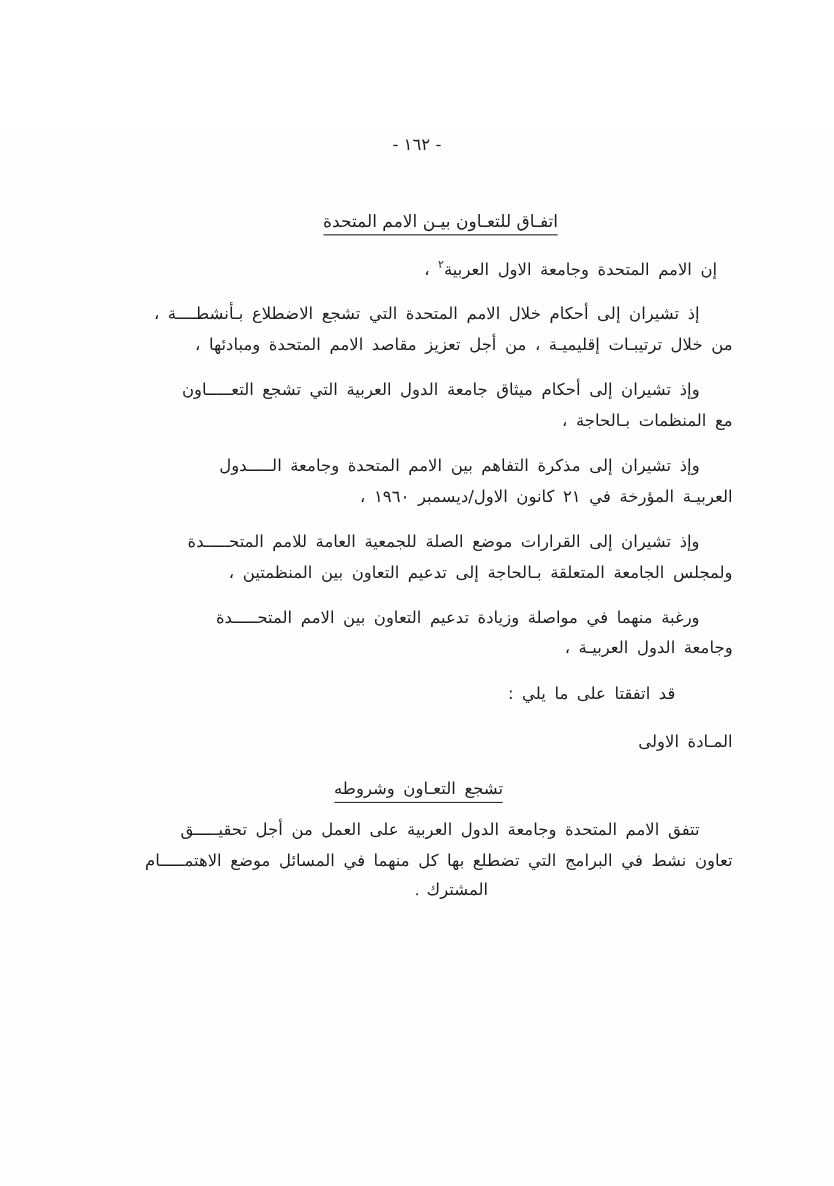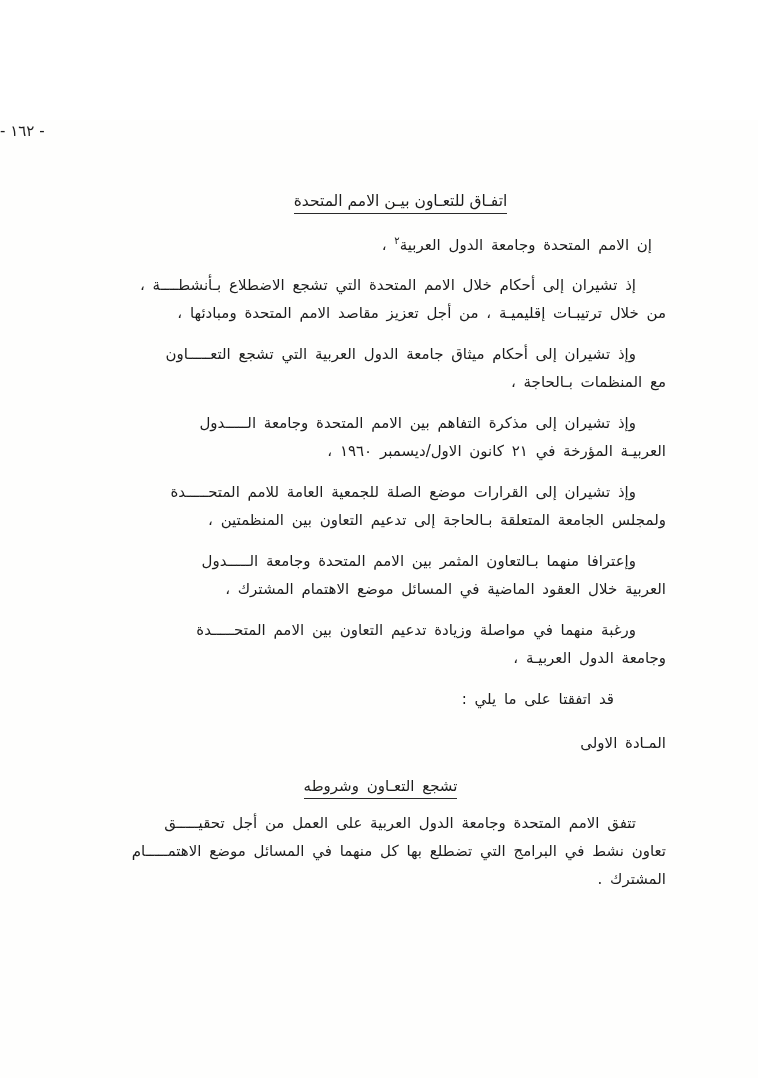--- a/index.html
+++ b/index.html
@@ -16,21 +16,21 @@
     -webkit-font-smoothing: antialiased;
   }
   .page {
     position: relative;
     width: 758px;
     height: 1078px;
     background: #fefefd;
   }
   .page-number {
     margin-top: 120px;
-    text-align: left;
+    text-align: center;
     font-size: 15px;
     letter-spacing: 2px;
     line-height: 22px;
     direction: rtl;
   }
   .title-block {
     margin-top: 44px;
     text-align: center;
     direction: rtl;
   }
@@ -91,41 +91,42 @@
     text-align: center;
     line-height: 28px;
     font-size: 15px;
     direction: rtl;
     word-spacing: 3px;
   }
   .body-para {
     margin-top: 9px !important;
   }
   .last-line-left {
-    text-align: right;
+    text-align: center;
     padding-left: 60px;
+    font-family: Liberation Serif, serif;
   }
 </style>
 </head>
 <body>
 
 <div class="page">
 
   <div class="page-number">- ١٦٢ -</div>
 
   <div class="title-block">
     <div class="title-line">
       <span class="underlined">اتفـاق للتعـاون بيـن الامم المتحدة</span>
     </div>
   </div>
 
   <div class="content">
 
     <p class="opening">
-      <span>إن الامم المتحدة وجامعة الدول العربية</span><sup>٢</sup><span> ،</span>
+      <span>إن الامم المتحدة وجامعة الاول العربية</span><sup>٢</sup><span> ،</span>
     </p>
 
     <p class="para">
       <span class="line indent">إذ تشيران إلى أحكام خلال الامم المتحدة التي تشجع الاضطلاع بـأنشطــــة ،</span>
       <span class="line">من خلال ترتيبـات إقليميـة ، من أجل تعزيز مقاصد الامم المتحدة ومبادئها ،</span>
     </p>
 
     <p class="para">
       <span class="line indent">وإذ تشيران إلى أحكام ميثاق جامعة الدول العربية التي تشجع التعـــــاون</span>
       <span class="line">مع المنظمات بـالحاجة ،</span>
@@ -134,24 +135,20 @@
     <p class="para">
       <span class="line indent">وإذ تشيران إلى مذكرة التفاهم بين الامم المتحدة وجامعة الـــــدول</span>
       <span class="line">العربيـة المؤرخة في ٢١ كانون الاول/ديسمبر ١٩٦٠ ،</span>
     </p>
 
     <p class="para">
       <span class="line indent">وإذ تشيران إلى القرارات موضع الصلة للجمعية العامة للامم المتحـــــدة</span>
       <span class="line">ولمجلس الجامعة المتعلقة بـالحاجة إلى تدعيم التعاون بين المنظمتين ،</span>
     </p>
 
-    <p class="para">
-      <span class="line indent">وإعترافا منهما بـالتعاون المثمر بين الامم المتحدة وجامعة الـــــدول</span>
-      <span class="line">العربية خلال العقود الماضية في المسائل موضع الاهتمام المشترك ،</span>
-    </p>
 
     <p class="para">
       <span class="line indent">ورغبة منهما في مواصلة وزيادة تدعيم التعاون بين الامم المتحـــــدة</span>
       <span class="line">وجامعة الدول العربيـة ،</span>
     </p>
 
     <p class="clause">قد اتفقتا على ما يلي :</p>
 
     <div class="article-heading">المـادة الاولى</div>
 

